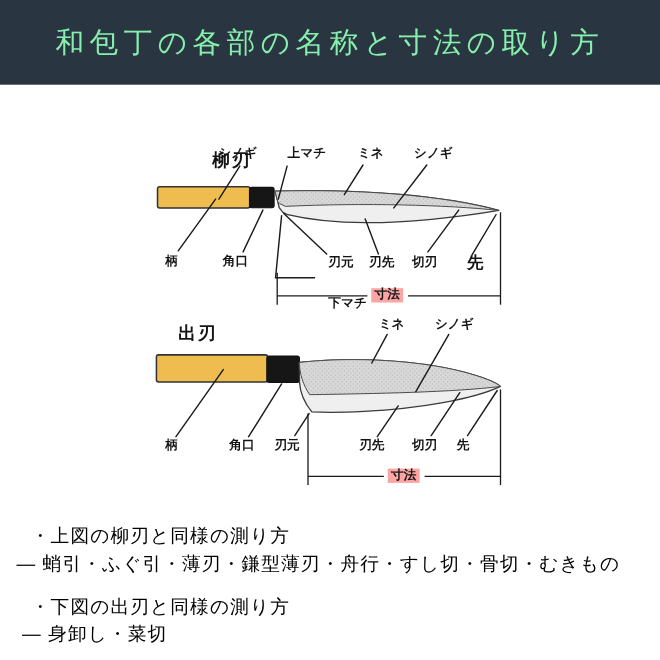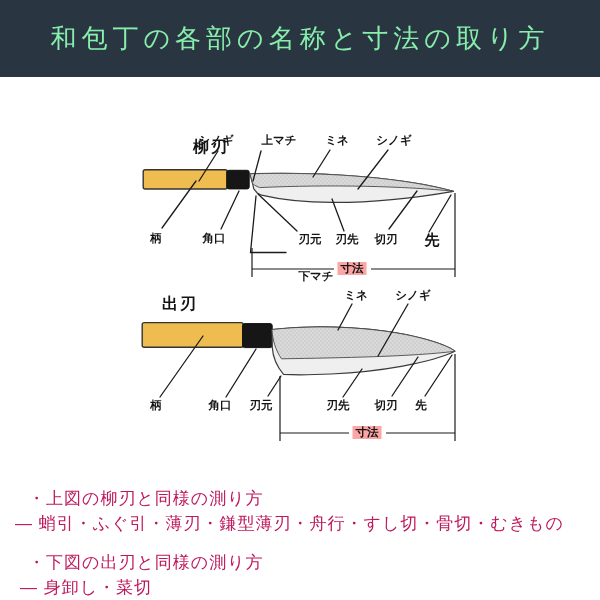--- a/index.html
+++ b/index.html
@@ -20,22 +20,22 @@
   
   .dlbl {
     position:absolute; transform:translateX(-50%);
     font-weight:700; font-size:11.5px; color:#141414; white-space:nowrap; line-height:13px;
   }
   .dlbl.big { font-size:16px; letter-spacing:2px; }
   .dlbl.mid { font-size:15px; }
   .dlbl.onln { background:#fca5a5; padding:0 3px; }
   
   .note {
-    position:absolute; font-size:17px; color:#be185d; letter-spacing:1px;
-    white-space:nowrap; line-height:19px;margin-top:11px;
+    position:absolute; font-size:17px; color:#000000; letter-spacing:1px;
+    white-space:nowrap; line-height:19px;
   }
 </style>
 </head>
 <body>
 
 <div id="page">
 
   <div id="hdr">
     <span class="ttl">和包丁の各部の名称と寸法の取り方</span>
   </div>

